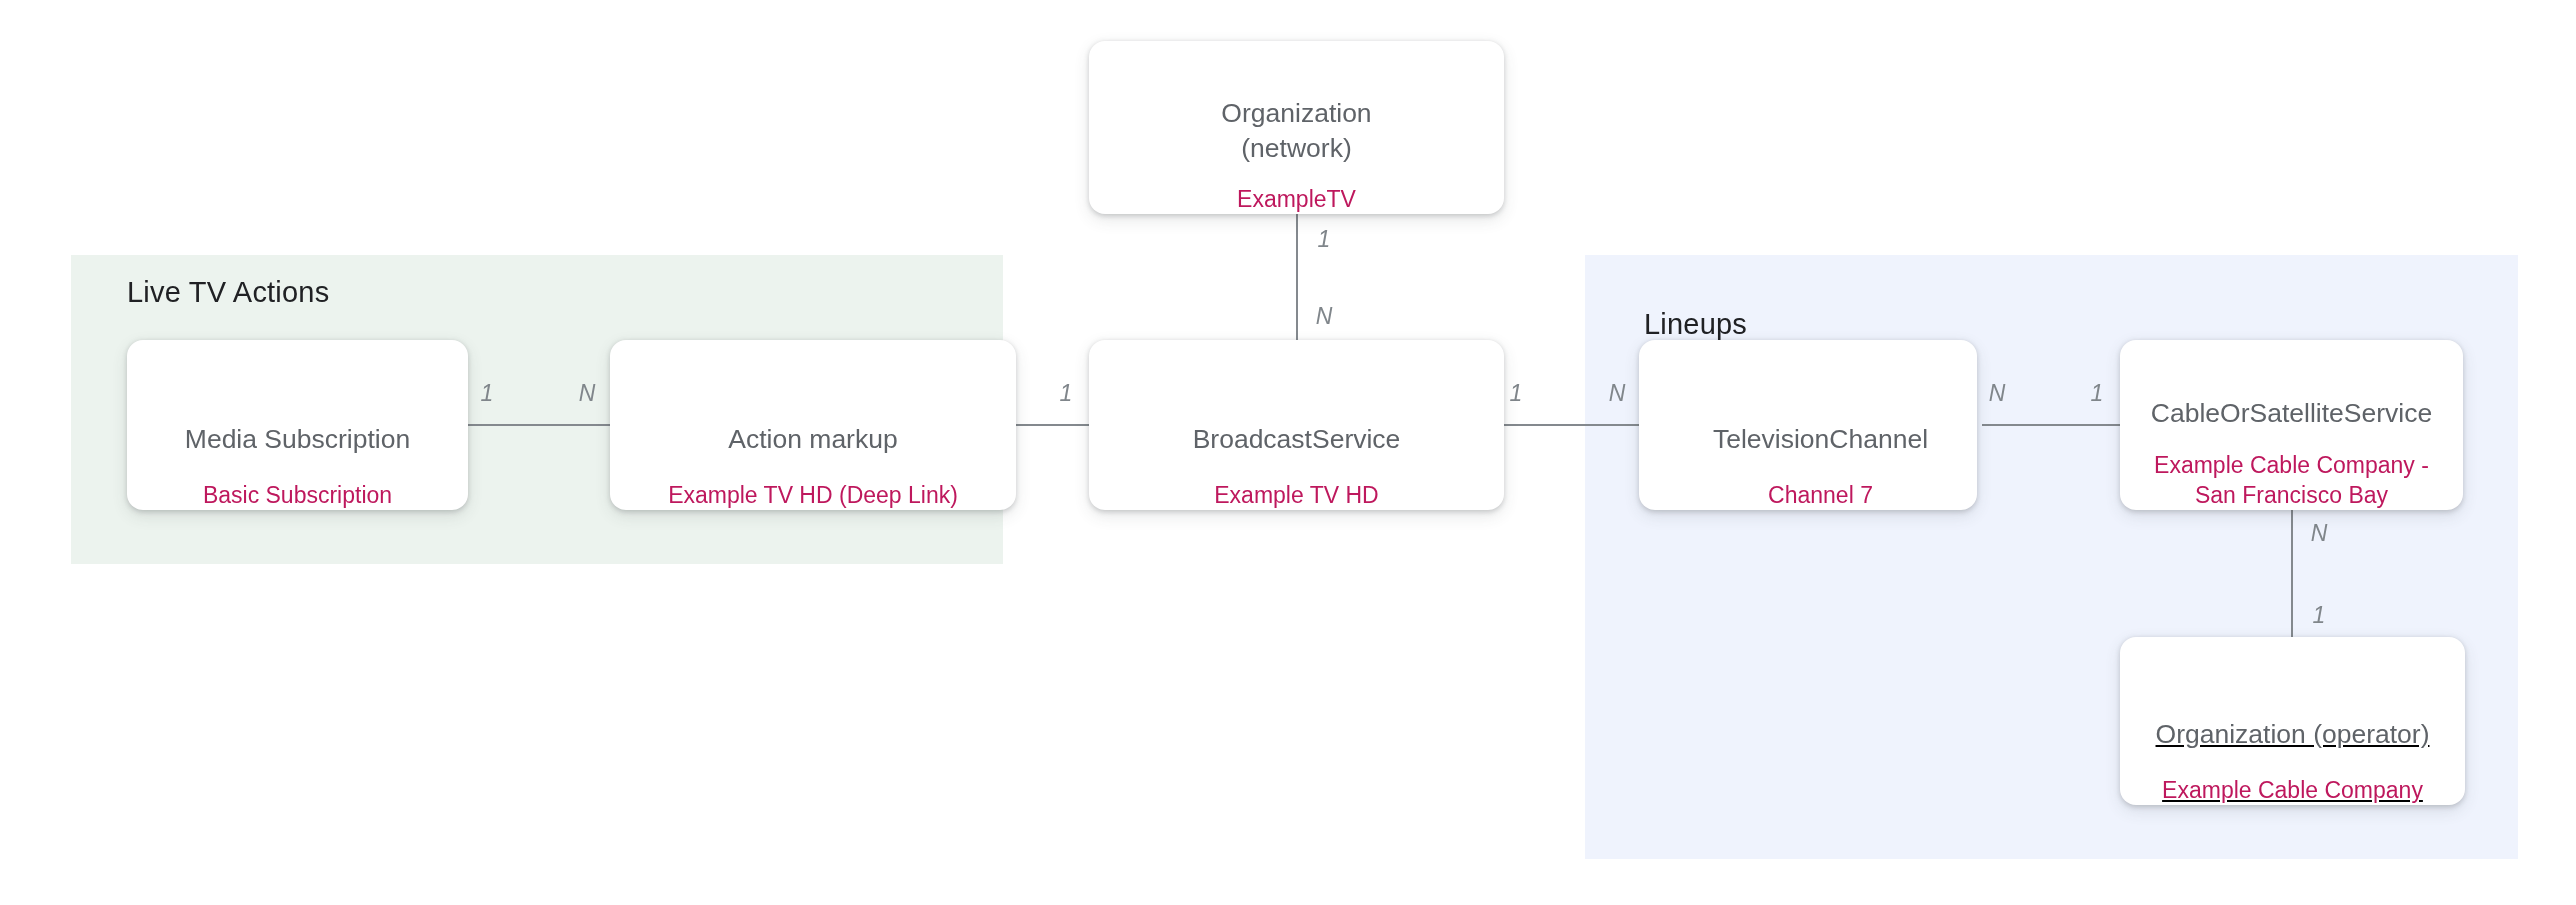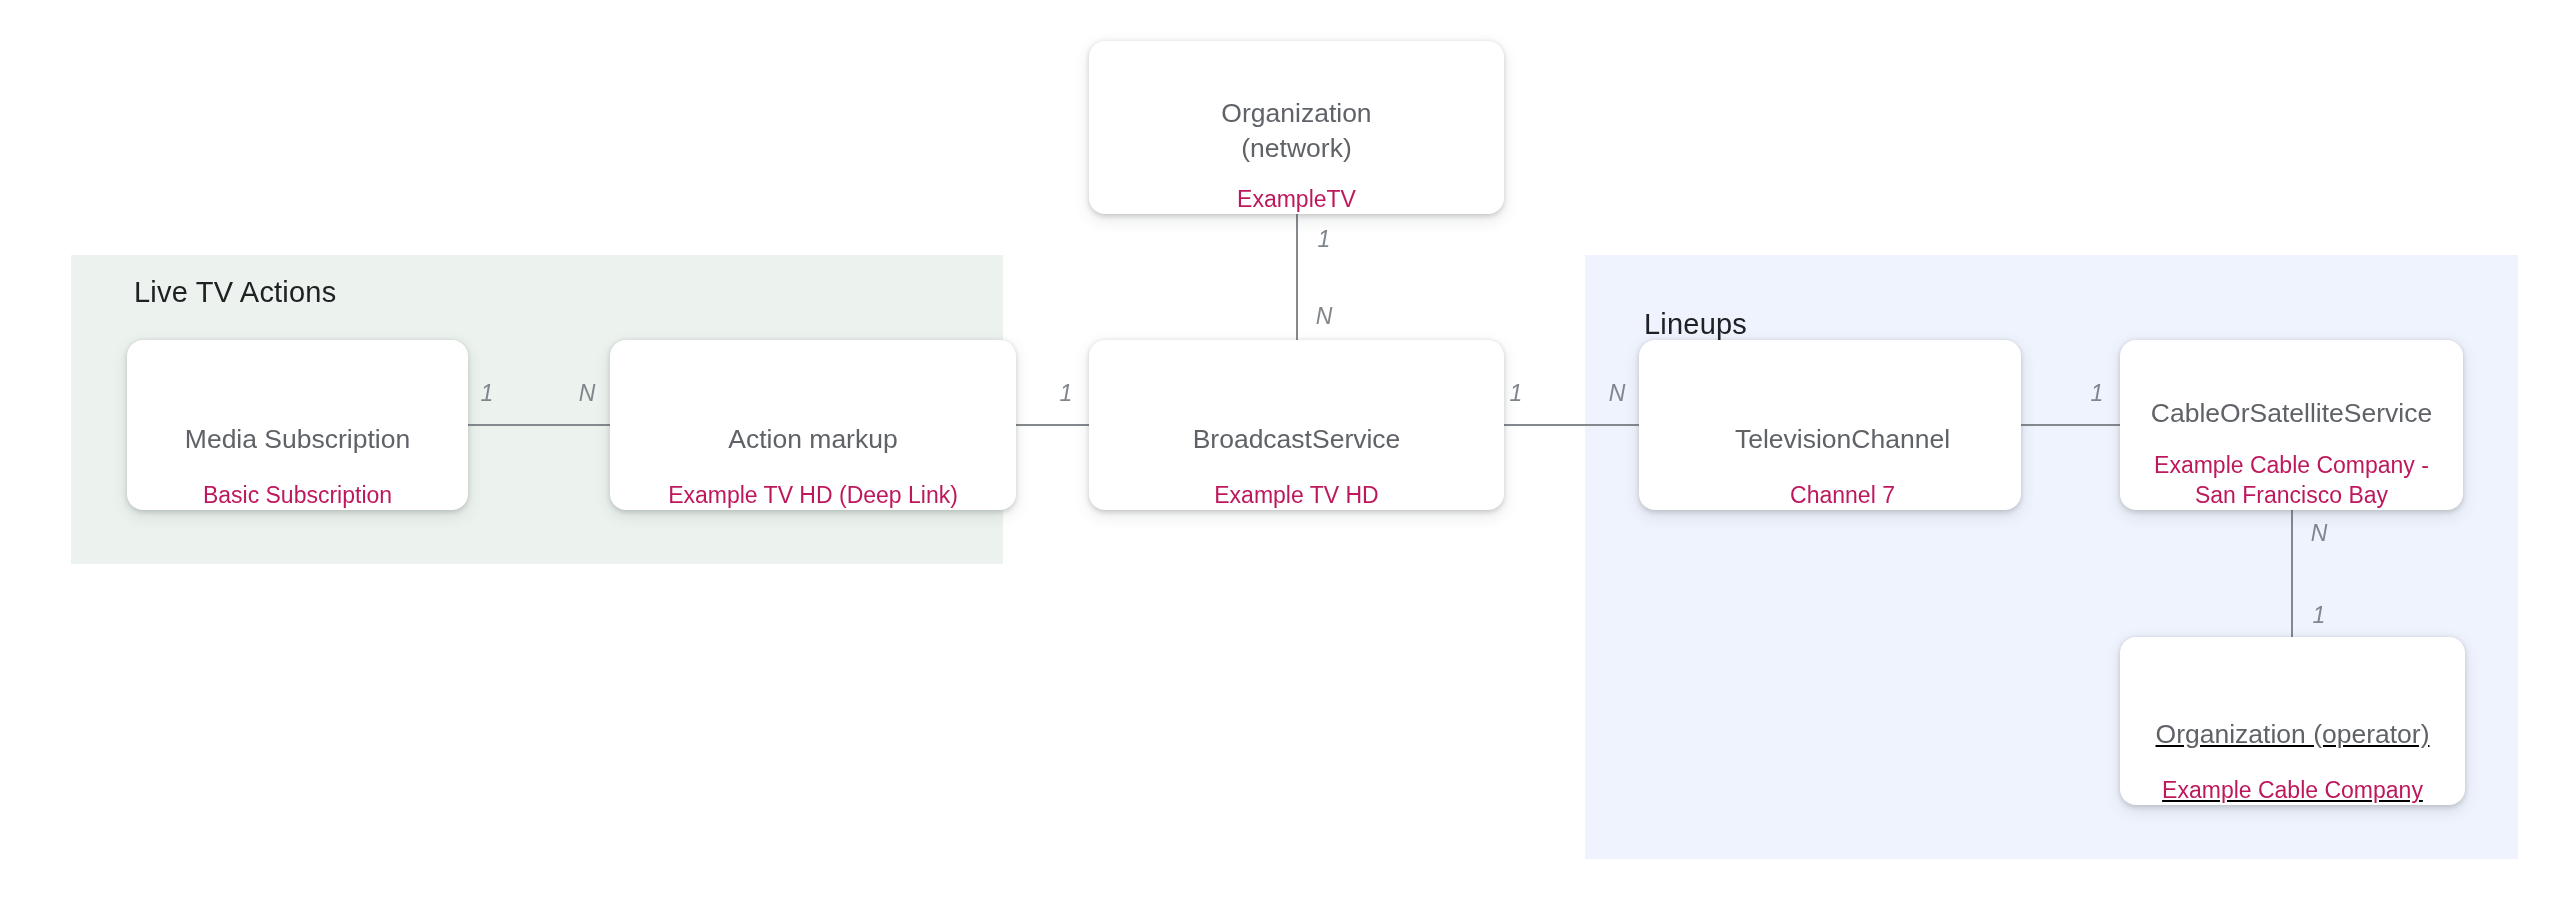--- a/index.html
+++ b/index.html
@@ -15,21 +15,21 @@
   
   .region { position: absolute; z-index: 0; }
   .region-live { left: 71px;  top: 255px; width: 932px; height: 309px; background: #ECF3EE; }
   .region-lineups { left: 1585px; top: 255px; width: 933px; height: 604px; background: #EFF3FD; }
   .region-title {
     position: absolute;
     font-size: 29px;
     color: #202124;
     letter-spacing: 0.2px;
   }
-  .region-title-live { left: 134px; top: 276px; }
+  .region-title-live { left: 127px; top: 276px; }
   .region-title-lineups { left: 1644px; top: 276px; margin-top: 32px; }
 
   
   .edge { position: absolute; background: #84898E; z-index: 1; }
   .h-edge { height: 1.8px; }
   .v-edge { width: 1.8px; }
   .edge-h1 { left: 468px;  top: 424px; width: 142px; }
   .edge-h2 { left: 949px; top: 424px; width: 140px; }
   .edge-h3 { left: 1504px; top: 424px; width: 135px; }
   .edge-h4 { left: 1982px; top: 424px; width: 138px; }
@@ -84,21 +84,21 @@
   .node-subtitle {
     font-size: 23px;
     line-height: 30px;
     color: #be185d;
     white-space: pre-line;
   }
   .node-orgnet   { left: 1089px; top: 41px;  width: 415px; height: 173px; padding-top: 30px; gap: 17.7px; }
   .node-media    { left: 127px;  top: 340px; width: 341px; height: 170px; }
   .node-action   { left: 610px;  top: 340px; width: 406px; height: 170px; }
   .node-broadcast{ left: 1089px; top: 340px; width: 415px; height: 170px; }
-  .node-tvchan   { left: 1639px; top: 340px; width: 382px; height: 170px; padding-left: 25px; }
+  .node-tvchan   { left: 1639px; top: 340px; width: 338px; height: 170px; padding-left: 25px; }
   .node-cable    { left: 2120px; top: 340px; width: 343px; height: 170px; padding-top: 32px; gap: 19.5px; }
   .node-orgop    { left: 2120px; top: 637px; width: 345px; height: 168px; text-decoration: underline; }
 </style>
 </head>
 <body>
 
 <div id="canvas">
 
   <div class="region region-live"></div>
   <div class="region region-lineups"></div>

